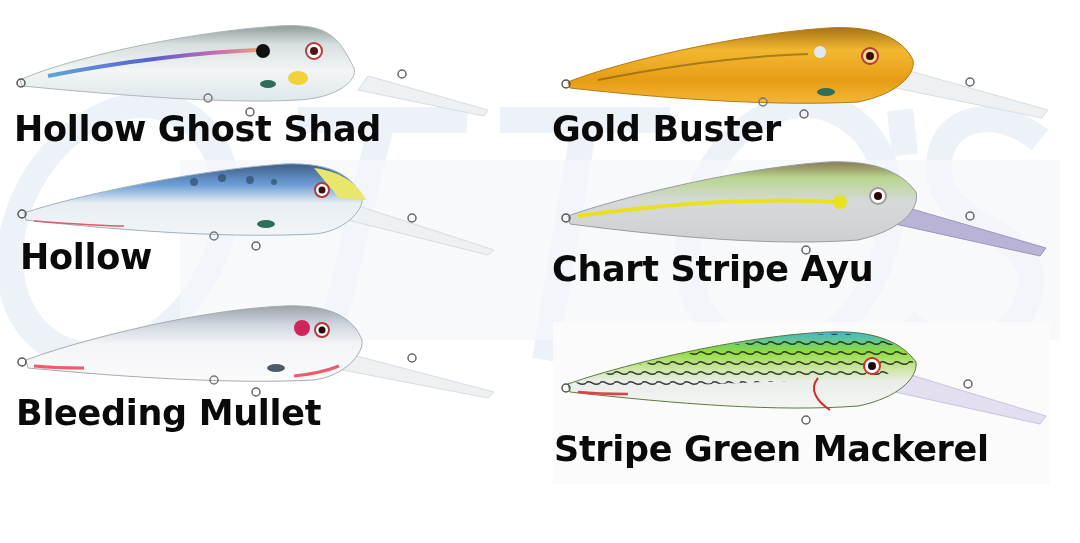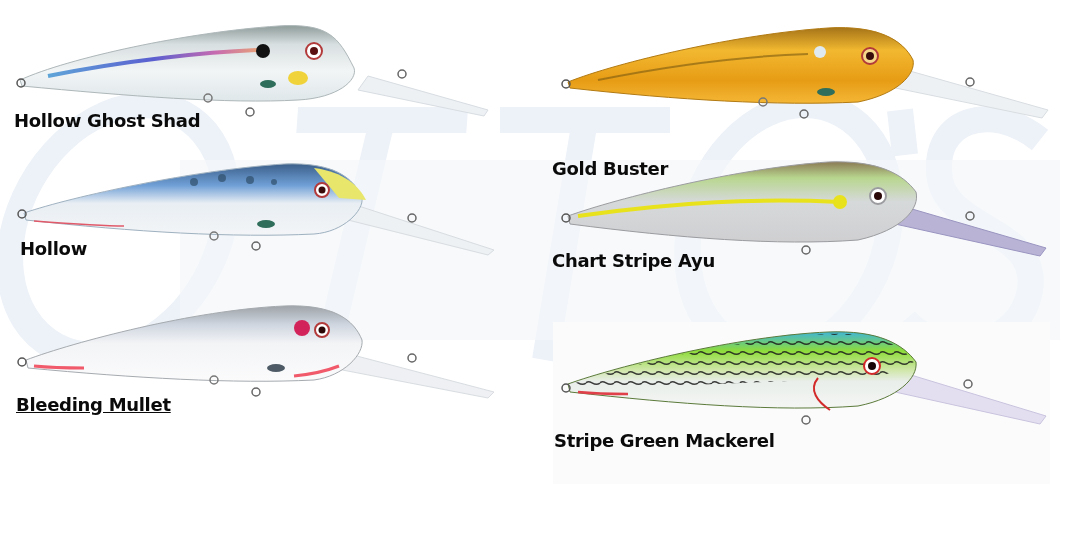--- a/index.html
+++ b/index.html
@@ -15,21 +15,21 @@
     .panel-bg {
       position: absolute; left: 553px; top: 322px; width: 497px; height: 162px;
       background: #fbfbfc; z-index: 0;
     }
     .lure {
       position: absolute; z-index: 1;
     }
     .label {
       position: absolute; z-index: 2;
       font-family: "DejaVu Sans", "Liberation Sans", sans-serif;
-      font-weight: bold; font-size: 18px; color: #0a0a0a;
+      font-weight: bold; font-size: 35px; color: #0a0a0a;
       letter-spacing: -0.3px; white-space: nowrap; line-height: 1;
     }
   </style>
 </head>
 <body>
 
 <svg class="watermark" viewBox="0 0 1080 300" xmlns="http://www.w3.org/2000/svg">
   <g fill="none" stroke="#edf2f8" stroke-width="26">
     <ellipse cx="150" cy="150" rx="105" ry="125" transform="skewX(-12)"></ellipse>
     <path d="M300 40 L470 40 M385 40 L345 280" transform="skewX(-4)"></path>
@@ -119,21 +119,21 @@
   <circle cx="308" cy="30" r="7" fill="#fff" stroke="#b23a3a" stroke-width="2"></circle>
   <circle cx="308" cy="30" r="3.5" fill="#2a0808"></circle>
   <ellipse cx="262" cy="68" rx="9" ry="4" fill="#4e5b66"></ellipse>
   <path d="M20 66 C 40 68, 60 68, 70 68" stroke="#f05a6a" stroke-width="3" fill="none"></path>
   <path d="M280 76 C 300 74, 315 70, 325 66" stroke="#f05a6a" stroke-width="3" fill="none"></path>
   <circle cx="8" cy="62" r="4" fill="none" stroke="#555" stroke-width="1.5"></circle>
   <circle cx="242" cy="92" r="4" fill="none" stroke="#666" stroke-width="1.5"></circle>
   <circle cx="200" cy="80" r="4" fill="none" stroke="#777" stroke-width="1.5"></circle>
   <circle cx="398" cy="58" r="4" fill="none" stroke="#666" stroke-width="1.5"></circle>
 </svg>
-<div class="label" style="left:16px; top:396px;text-decoration:underline;">Bleeding Mullet</div>
+<div class="label" style="left:16px; top:396px;">Bleeding Mullet</div>
 
 <svg class="lure" style="left:558px; top:22px;" width="500" height="100" viewBox="0 0 500 100">
   <defs>
     <linearGradient id="gb" x1="0" y1="0" x2="0" y2="1">
       <stop offset="0" stop-color="#a57418"></stop>
         <stop offset="0.3" stop-color="#f2b830"></stop>
       <stop offset="0.7" stop-color="#e79c15"></stop>
         <stop offset="1" stop-color="#f4b736"></stop>
     </linearGradient>
   </defs>
@@ -142,21 +142,21 @@
   <path d="M40 58 C 120 42, 190 34, 250 32" stroke="#7a5a10" stroke-width="2" fill="none" opacity="0.6"></path>
   <circle cx="262" cy="30" r="6" fill="#dfe9f0"></circle>
   <circle cx="312" cy="34" r="8" fill="#f7d88a" stroke="#b23a3a" stroke-width="2"></circle>
   <circle cx="312" cy="34" r="4" fill="#3a0d0d"></circle>
   <ellipse cx="268" cy="70" rx="9" ry="4" fill="#2e6e5a"></ellipse>
   <circle cx="8" cy="62" r="4" fill="none" stroke="#555" stroke-width="1.5"></circle>
   <circle cx="246" cy="92" r="4" fill="none" stroke="#666" stroke-width="1.5"></circle>
   <circle cx="205" cy="80" r="4" fill="none" stroke="#777" stroke-width="1.5"></circle>
   <circle cx="412" cy="60" r="4" fill="none" stroke="#666" stroke-width="1.5"></circle>
 </svg>
-<div class="label" style="left:552px; top:112px;margin-top:48px;">Gold Buster</div>
+<div class="label" style="left:552px; top:112px;">Gold Buster</div>
 
 <svg class="lure" style="left:558px; top:158px;" width="500" height="100" viewBox="0 0 500 100">
   <defs>
     <linearGradient id="csa" x1="0" y1="0" x2="0" y2="1">
       <stop offset="0" stop-color="#8a7a55"></stop>
         <stop offset="0.2" stop-color="#b8d68e"></stop>
       <stop offset="0.5" stop-color="#d6d9da"></stop>
         <stop offset="1" stop-color="#cfcfd2"></stop>
     </linearGradient>
   </defs>

